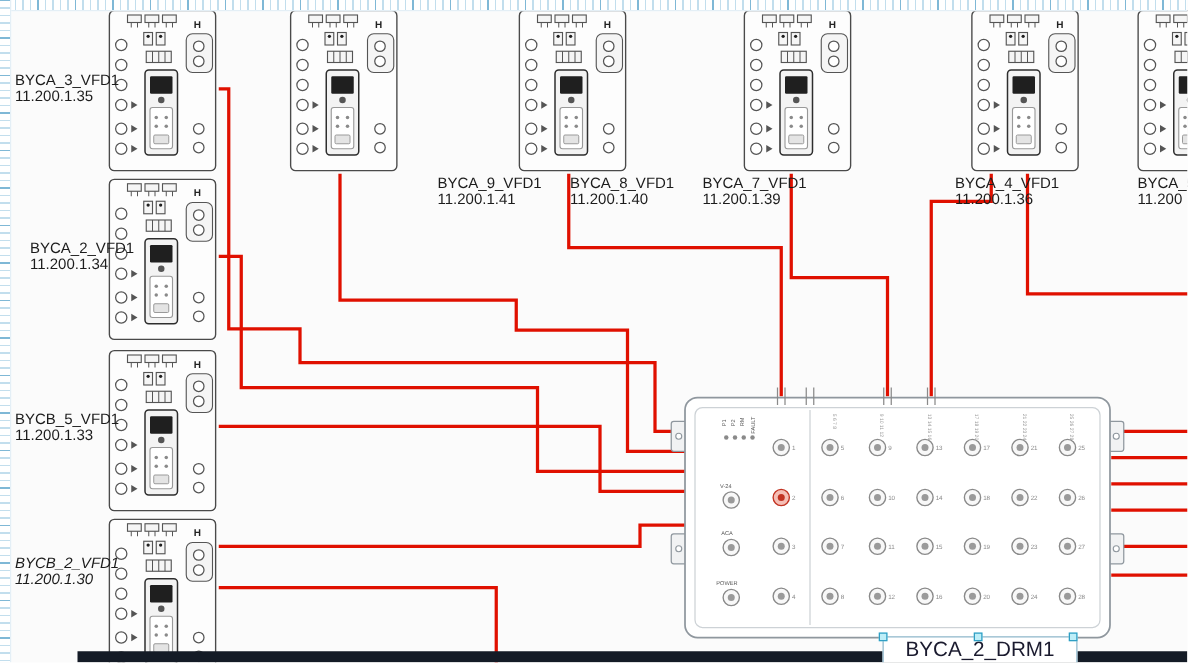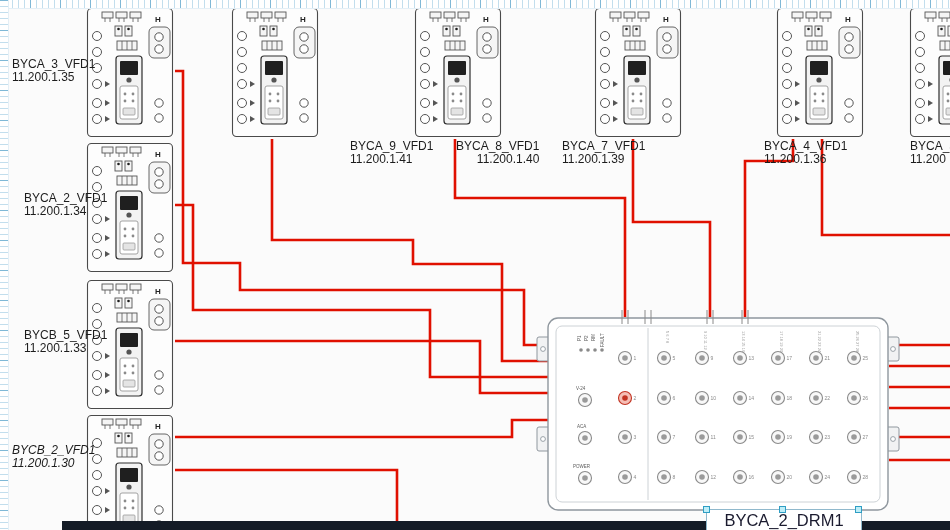--- a/index.html
+++ b/index.html
@@ -411,21 +411,21 @@
       <rect x="35" y="80" width="18" height="33" rx="2" fill="#ffffff" stroke="#999" stroke-width="0.9"></rect>
       <circle cx="40" cy="88" r="1.4" fill="#8a8a8a"></circle>
       <circle cx="48" cy="88" r="1.4" fill="#8a8a8a"></circle>
       <circle cx="40" cy="95" r="1.4" fill="#8a8a8a"></circle>
       <circle cx="48" cy="95" r="1.4" fill="#8a8a8a"></circle>
       <rect x="38" y="102" width="12" height="7" rx="1" fill="#e4e4e4" stroke="#9a9a9a" stroke-width="0.8"></rect>
       <circle class="port" cx="74" cy="97" r="4.2"></circle>
       <circle class="port" cx="74" cy="112" r="4.2"></circle>
     </svg>
   </div>
-      <div class="dev-label" style="left: 24px; top: 329px;">
+      <div class="dev-label" style="left: 12px; top: 329px;">
         <div>BYCB_5_VFD1</div>
         <div>11.200.1.33</div>
       </div>
       <div class="vfd" style="left: 85px; top: 413px;">
     <svg width="90" height="133" viewBox="0 0 90 133">
       <rect class="vfd-body" x="2.5" y="2.5" width="85" height="128" rx="4"></rect>
       <rect class="thin" x="17" y="6" width="11" height="6"></rect>
       <rect class="thin" x="31" y="6" width="11" height="6"></rect>
       <rect class="thin" x="45" y="6" width="11" height="6"></rect>
       <line class="wireline" x1="20" y1="12" x2="20" y2="16"></line>
@@ -561,21 +561,21 @@
       <rect x="35" y="80" width="18" height="33" rx="2" fill="#ffffff" stroke="#999" stroke-width="0.9"></rect>
       <circle cx="40" cy="88" r="1.4" fill="#8a8a8a"></circle>
       <circle cx="48" cy="88" r="1.4" fill="#8a8a8a"></circle>
       <circle cx="40" cy="95" r="1.4" fill="#8a8a8a"></circle>
       <circle cx="48" cy="95" r="1.4" fill="#8a8a8a"></circle>
       <rect x="38" y="102" width="12" height="7" rx="1" fill="#e4e4e4" stroke="#9a9a9a" stroke-width="0.8"></rect>
       <circle class="port" cx="74" cy="97" r="4.2"></circle>
       <circle class="port" cx="74" cy="112" r="4.2"></circle>
     </svg>
   </div>
-      <div class="dev-label" style="left: 456px; top: 140px; text-align: right;">
+      <div class="dev-label" style="left: 456px; top: 140px;">
         <div>BYCA_8_VFD1</div>
         <div>11.200.1.40</div>
       </div>
       <div class="vfd" style="left: 593px; top: 6px;">
     <svg width="90" height="133" viewBox="0 0 90 133">
       <rect class="vfd-body" x="2.5" y="2.5" width="85" height="128" rx="4"></rect>
       <rect class="thin" x="17" y="6" width="11" height="6"></rect>
       <rect class="thin" x="31" y="6" width="11" height="6"></rect>
       <rect class="thin" x="45" y="6" width="11" height="6"></rect>
       <line class="wireline" x1="20" y1="12" x2="20" y2="16"></line>

